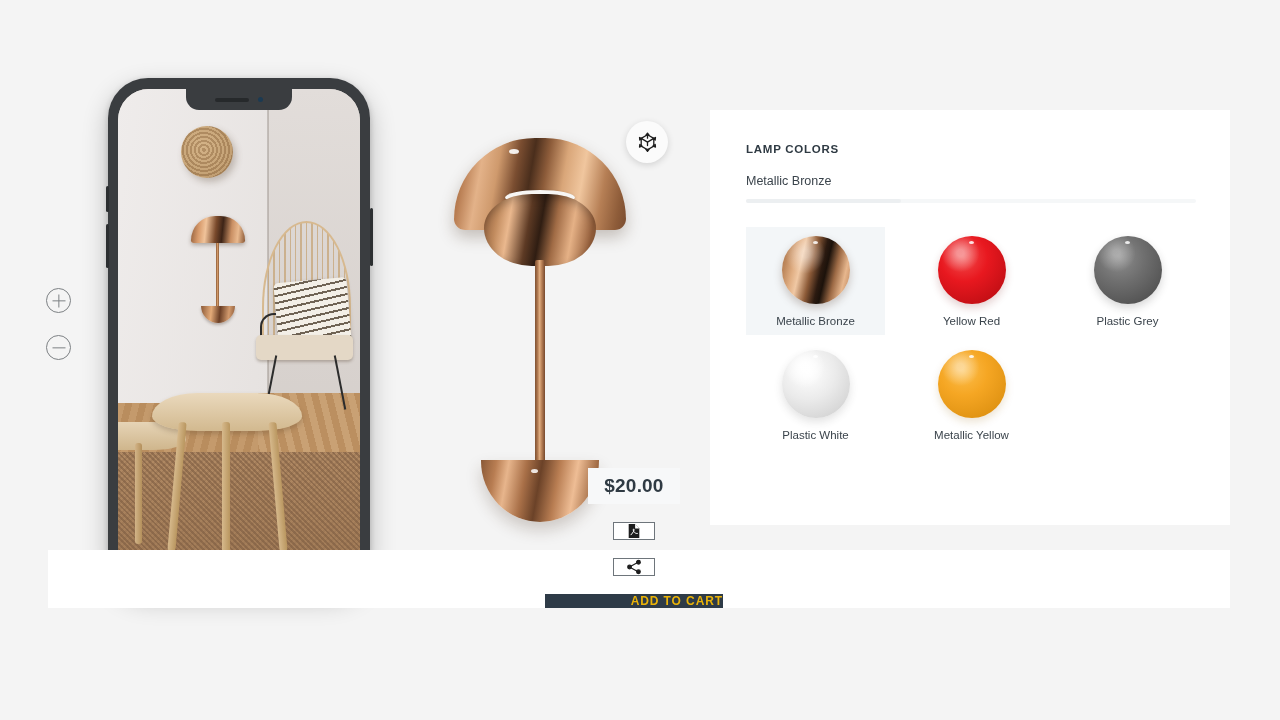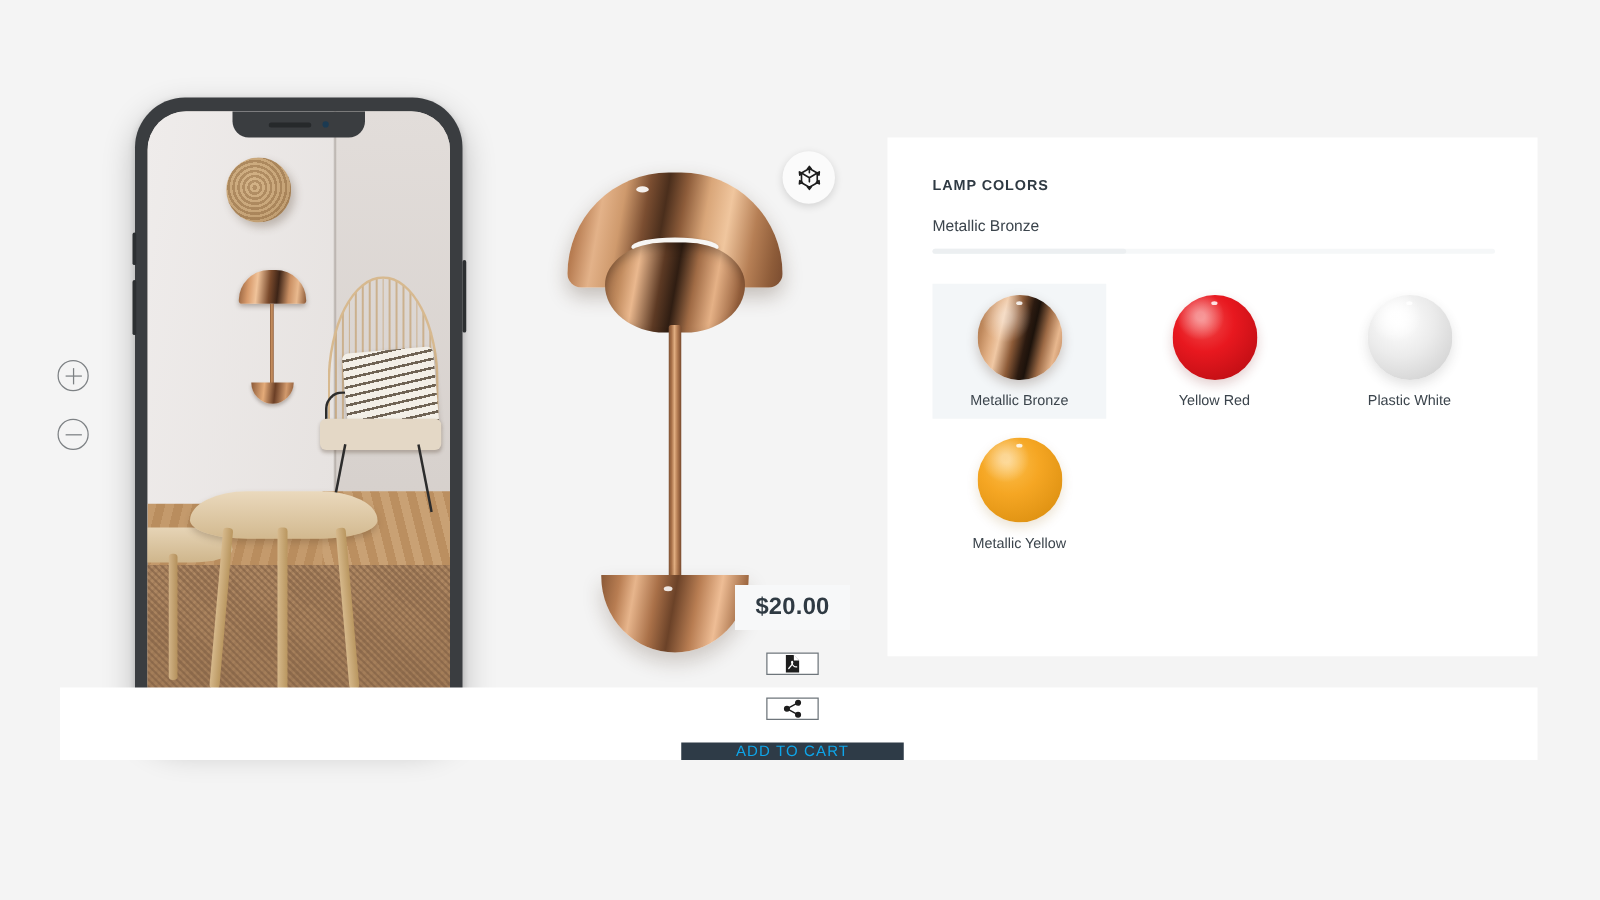--- a/index.html
+++ b/index.html
@@ -227,23 +227,23 @@
     background: #ffffff; display: flex; align-items: center;
     justify-content: flex-end; padding-right: 10px; gap: 18px; flex-direction: column;
   }
   .price { font-size: 19px; font-weight: 700; color: #2f3a43; letter-spacing: .2px;
     background: #f7f8f9; padding: 7px 16px; }
   .icon-btn {
     width: 42px; height: 33px; border: 1.3px solid #6e757b; background: #fff;
     display: flex; align-items: center; justify-content: center; cursor: pointer; padding: 0;
   }
   .cart-btn {
-    width: 178px; height: 36px; background: #2e3b47; color: #0ea5e9;
-    border: none; cursor: pointer; font-size: 12px; font-weight: 400;
-    letter-spacing: .9px; font-family: "Liberation Sans", sans-serif;
+    width: 178px; height: 36px; background: #2e3b47; color: #eab308;
+    border: none; cursor: pointer; font-size: 12px; font-weight: 700;
+    letter-spacing: .9px; font-family: "Liberation Sans", sans-serif; text-align: right;
   }
 </style>
 </head>
 <body>
 
 <div id="stage">
 
   <div class="zoom-ctrls">
     <button class="zoom-btn plus"></button>
     <button class="zoom-btn minus"></button>
@@ -336,20 +336,24 @@
       <div class="swatch-grid">
         <button class="swatch selected">
           <span class="ball bronze"></span>
           <span class="swatch-label">Metallic Bronze</span>
         </button>
         <button class="swatch">
           <span class="ball red"></span>
           <span class="swatch-label">Yellow Red</span>
         </button>
         <button class="swatch">
+          <span class="ball grey"></span>
+          <span class="swatch-label">Plastic Grey</span>
+        </button>
+        <button class="swatch">
           <span class="ball white"></span>
           <span class="swatch-label">Plastic White</span>
         </button>
         <button class="swatch">
           <span class="ball yellow"></span>
           <span class="swatch-label">Metallic Yellow</span>
         </button>
       </div>
     </div>
   </div>

